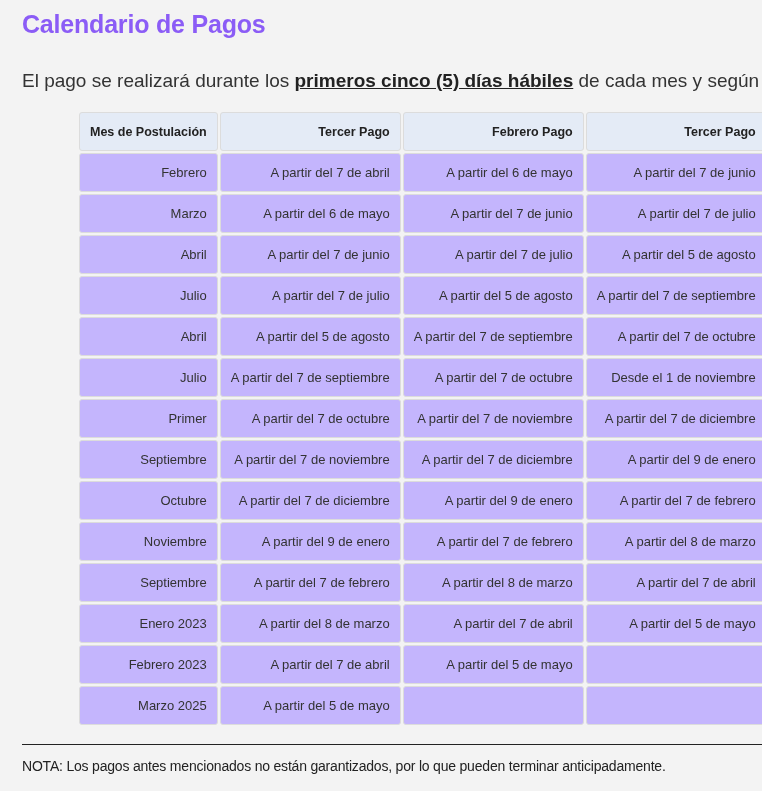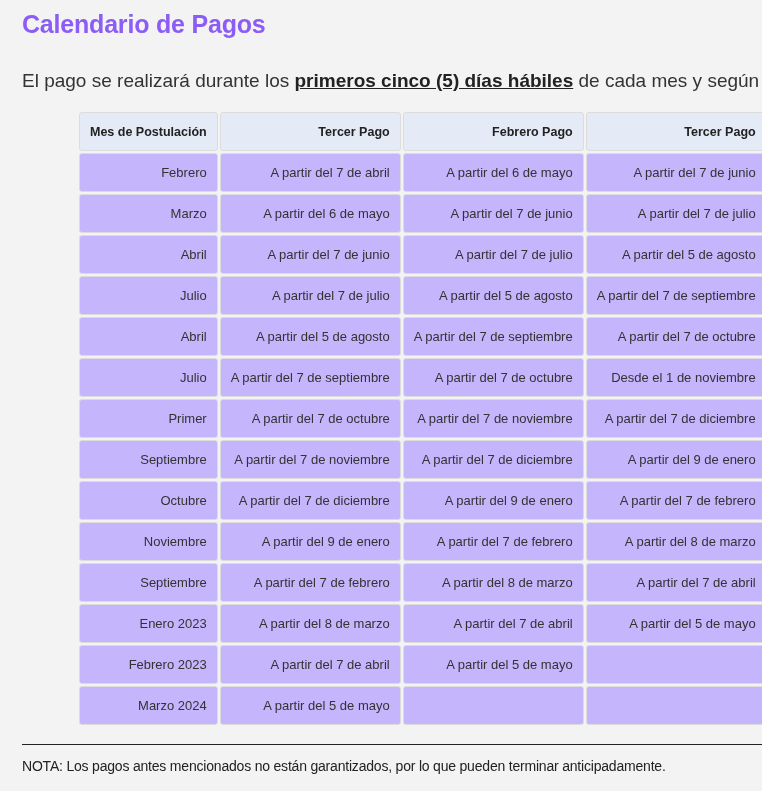--- a/index.html
+++ b/index.html
@@ -140,21 +140,21 @@
         <td>A partir del 7 de abril</td>
         <td>A partir del 5 de mayo</td>
       </tr>
       <tr>
         <td>Febrero 2023</td>
         <td>A partir del 7 de abril</td>
         <td>A partir del 5 de mayo</td>
         <td></td>
       </tr>
       <tr>
-        <td>Marzo 2024</td>
+        <td>Marzo 2025</td>
         <td>A partir del 5 de mayo</td>
         <td></td>
         <td></td>
       </tr>
     </tbody>
 </table>
 
 <div class="rule"></div>
 <div class="note">NOTA: Los pagos antes mencionados no están garantizados, por lo que pueden terminar anticipadamente.</div>
 

